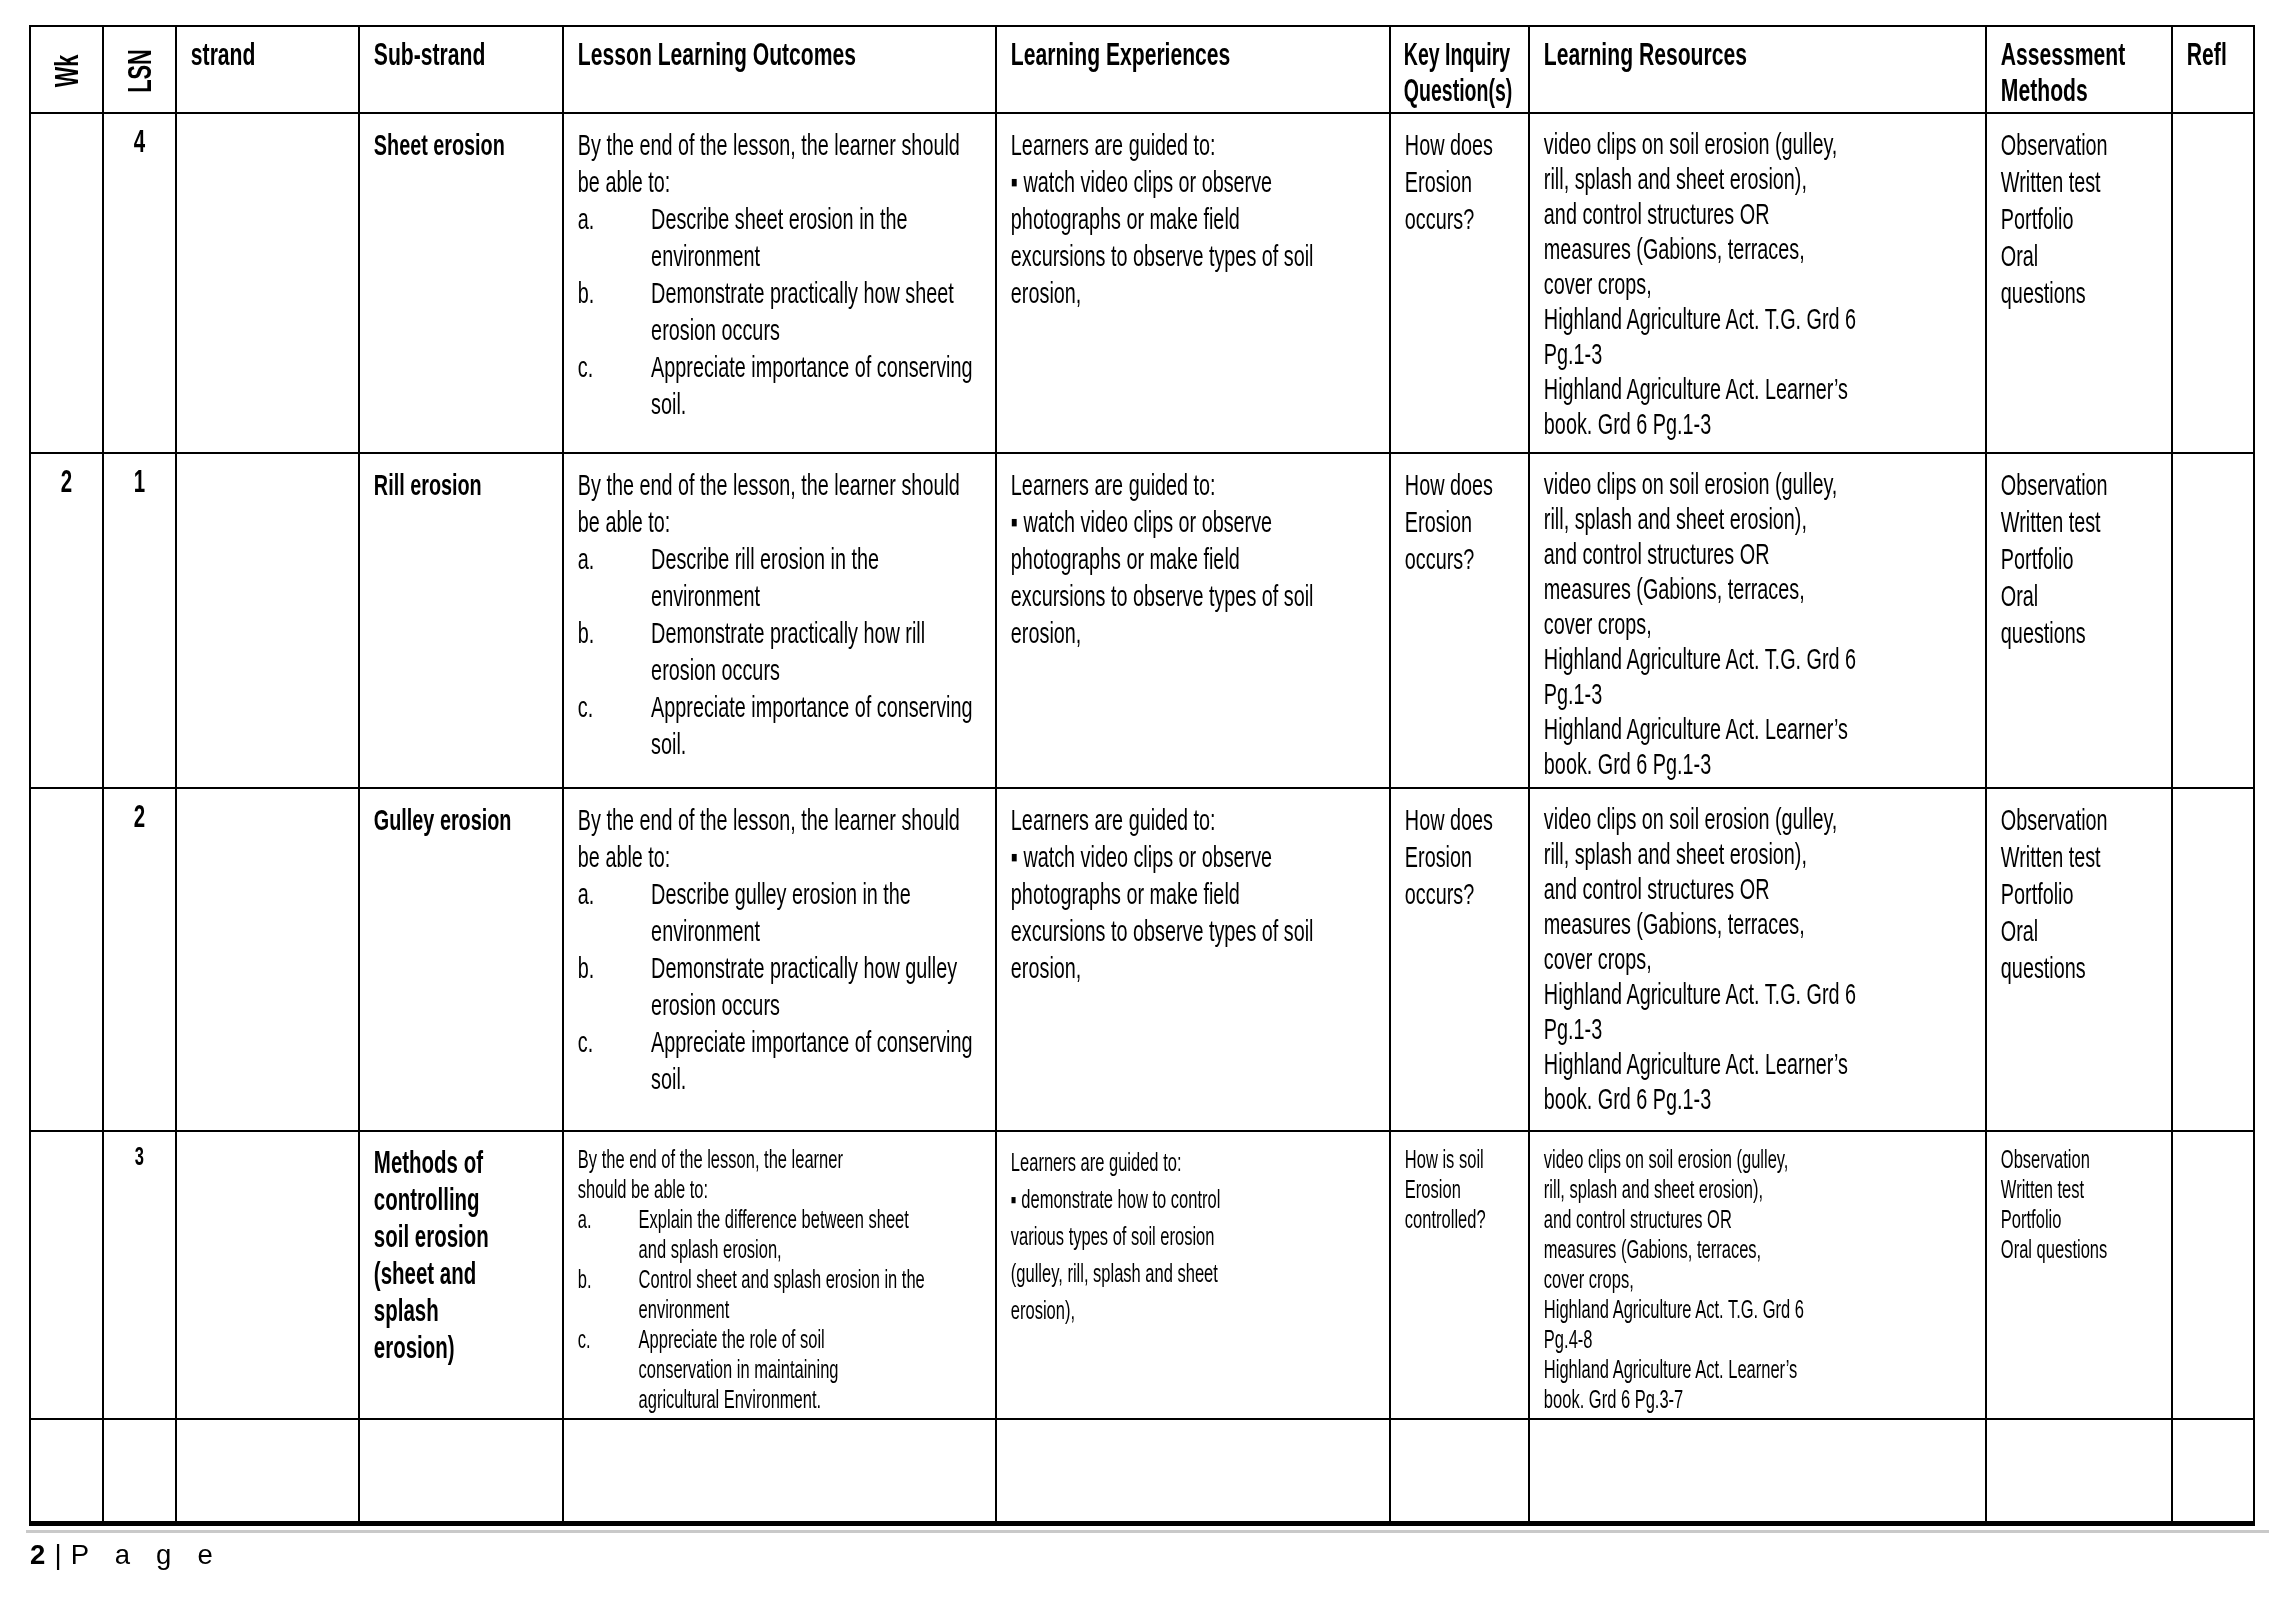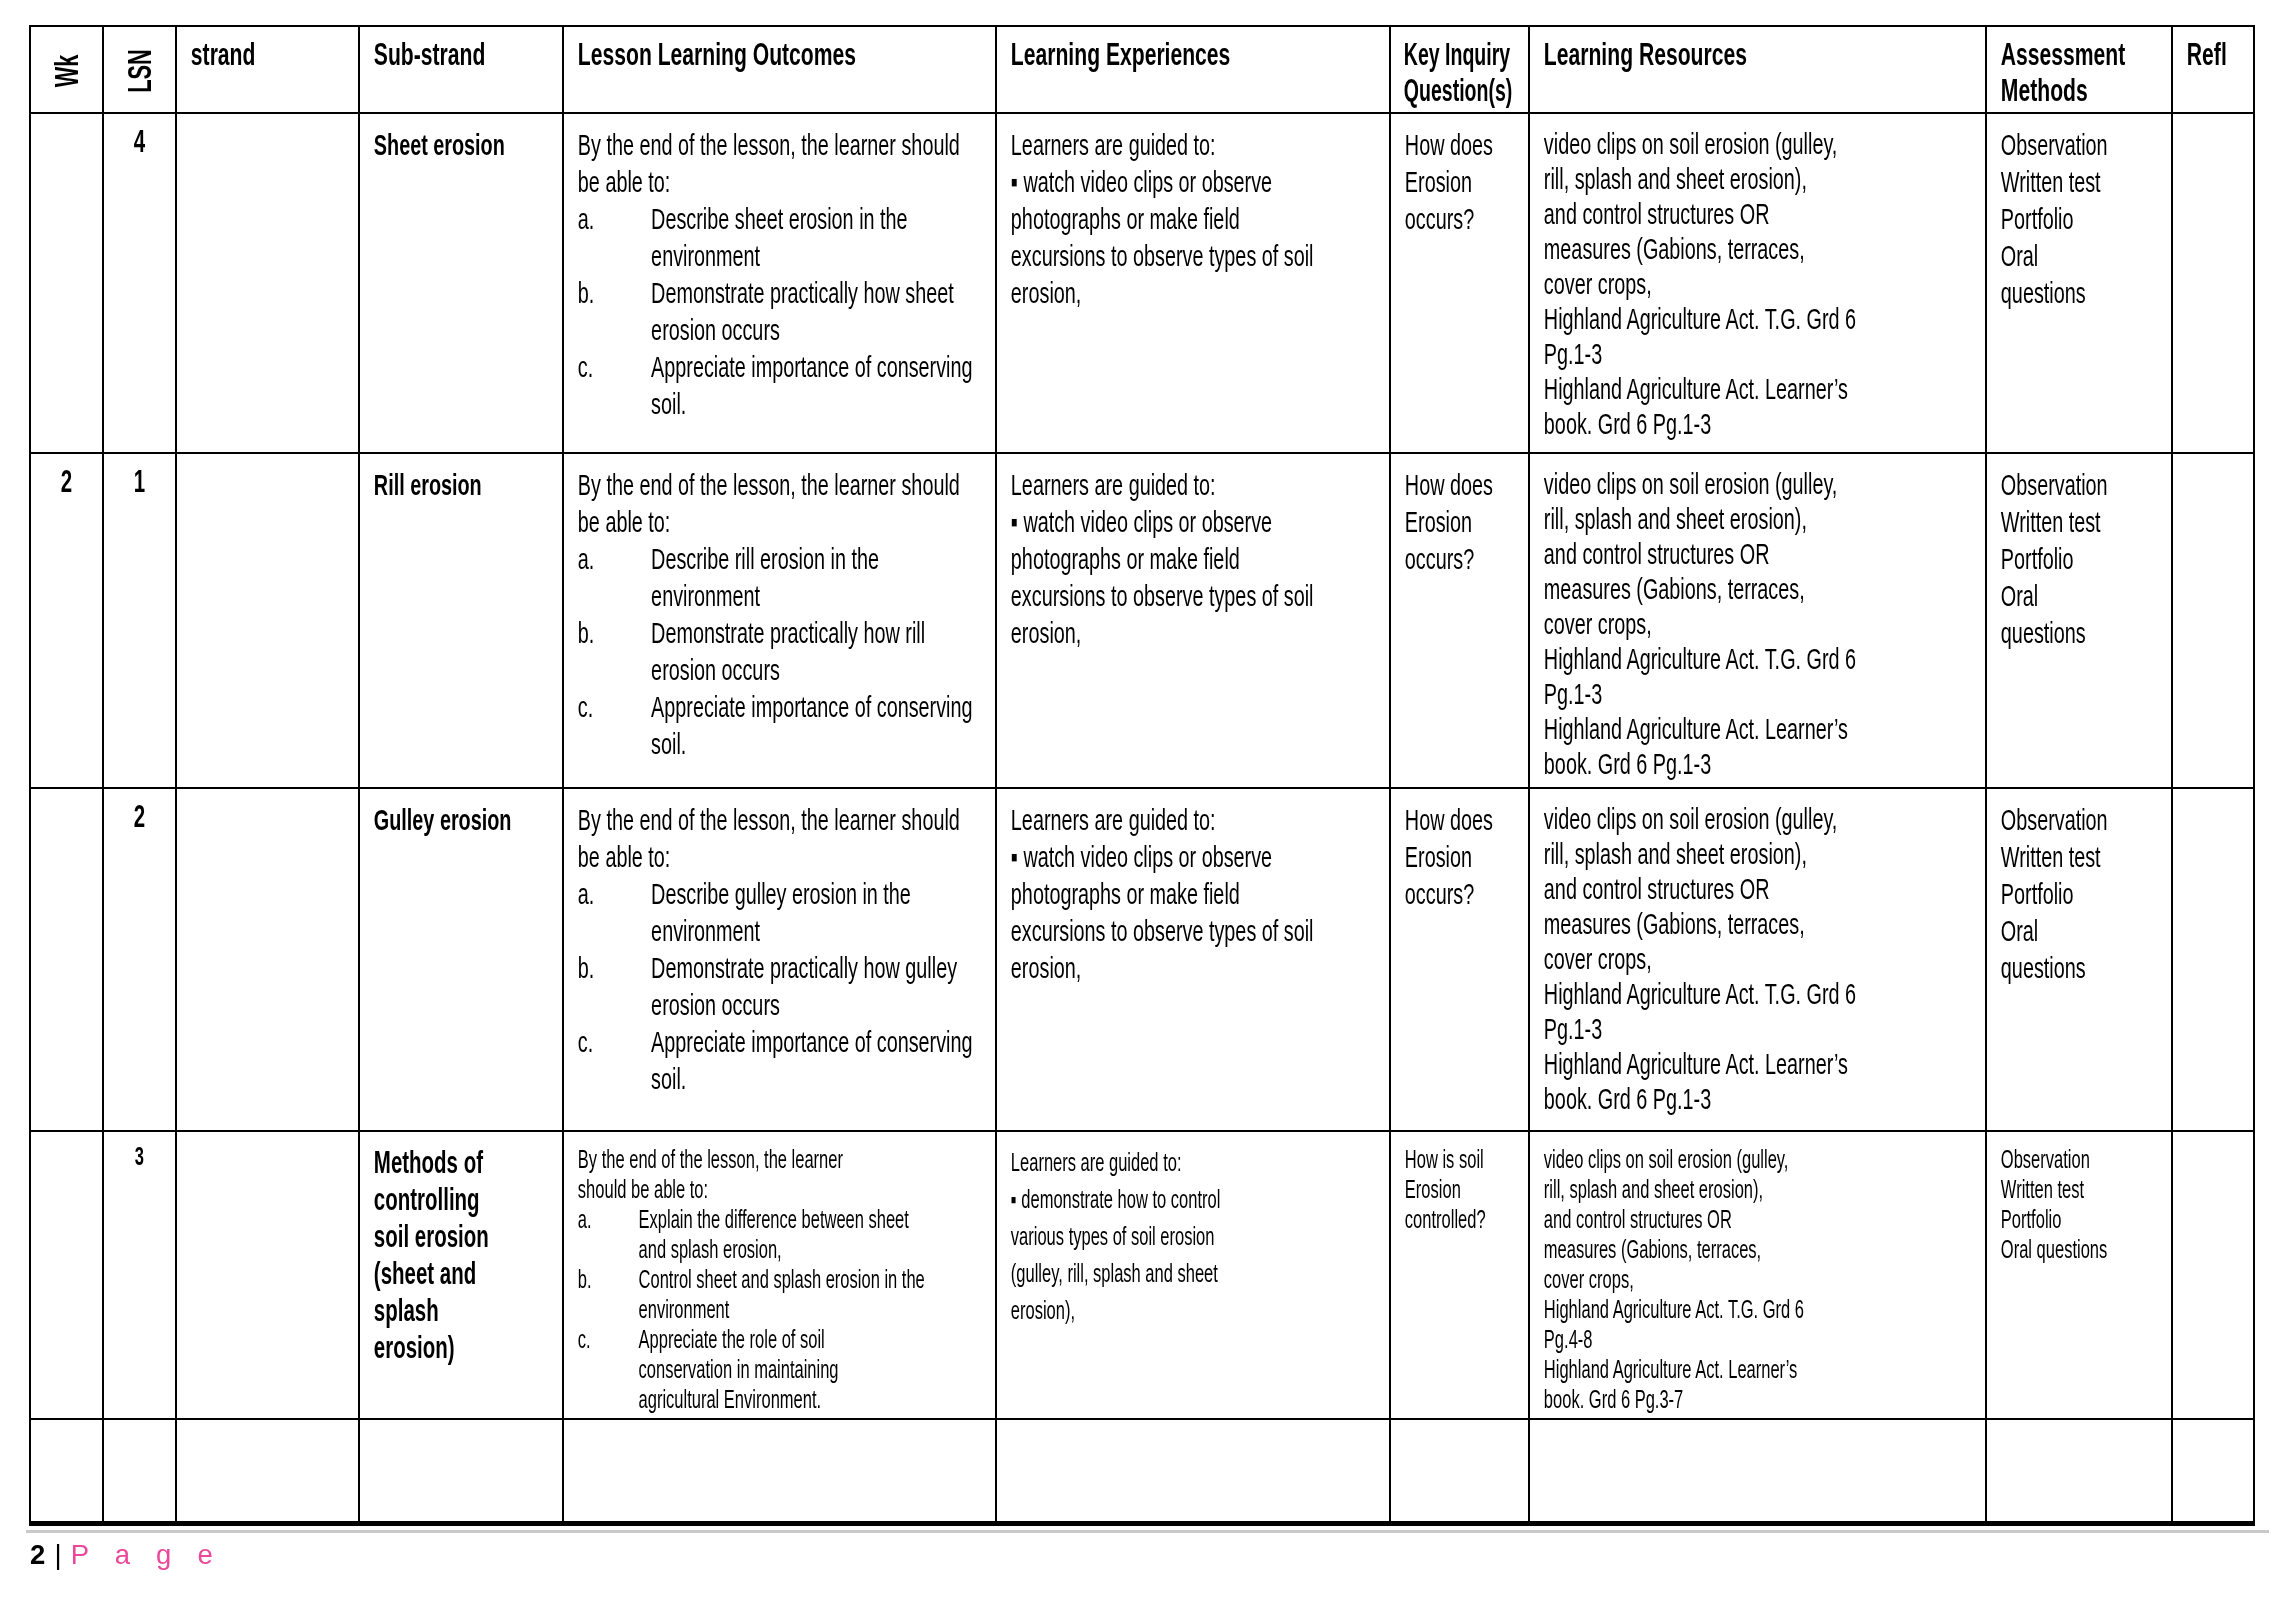--- a/index.html
+++ b/index.html
@@ -25,21 +25,21 @@
   tr.r4 .res .ln{line-height:30px;}
   tr.r4 .ln.m .mk,tr.r4 .ln.c .mk{flex:0 0 92px;}
   tr.r4 .cx.sub{font-size:31px;line-height:37px;}
   th.vert{position:relative;}
   .vlabel{position:absolute;left:50%;top:52%;transform:translate(-50%,-50%) rotate(-90deg) scaleX(0.66);
           font-weight:bold;font-size:33px;white-space:nowrap;}
   .pagerule{position:absolute;left:26px;top:1530px;width:2243px;height:2.6px;background:#c9c9c9;}
   .pagefooter{position:absolute;left:30px;top:1539px;font-size:27.5px;display:flex;align-items:baseline;gap:9.2px;}
   .pf-num{font-weight:bold;color:#000;}
   .pf-sep{color:#000;font-weight:400;}
-  .pf-label{color:#ec4899;letter-spacing:9.2px;}
+  .pf-label{color:#000000;letter-spacing:9.2px;}
 </style>
 </head>
 <body>
 
 <div class="page">
 
   <table class="sched">
     <colgroup>
       <col style="width:73px">
         <col style="width:73px">

